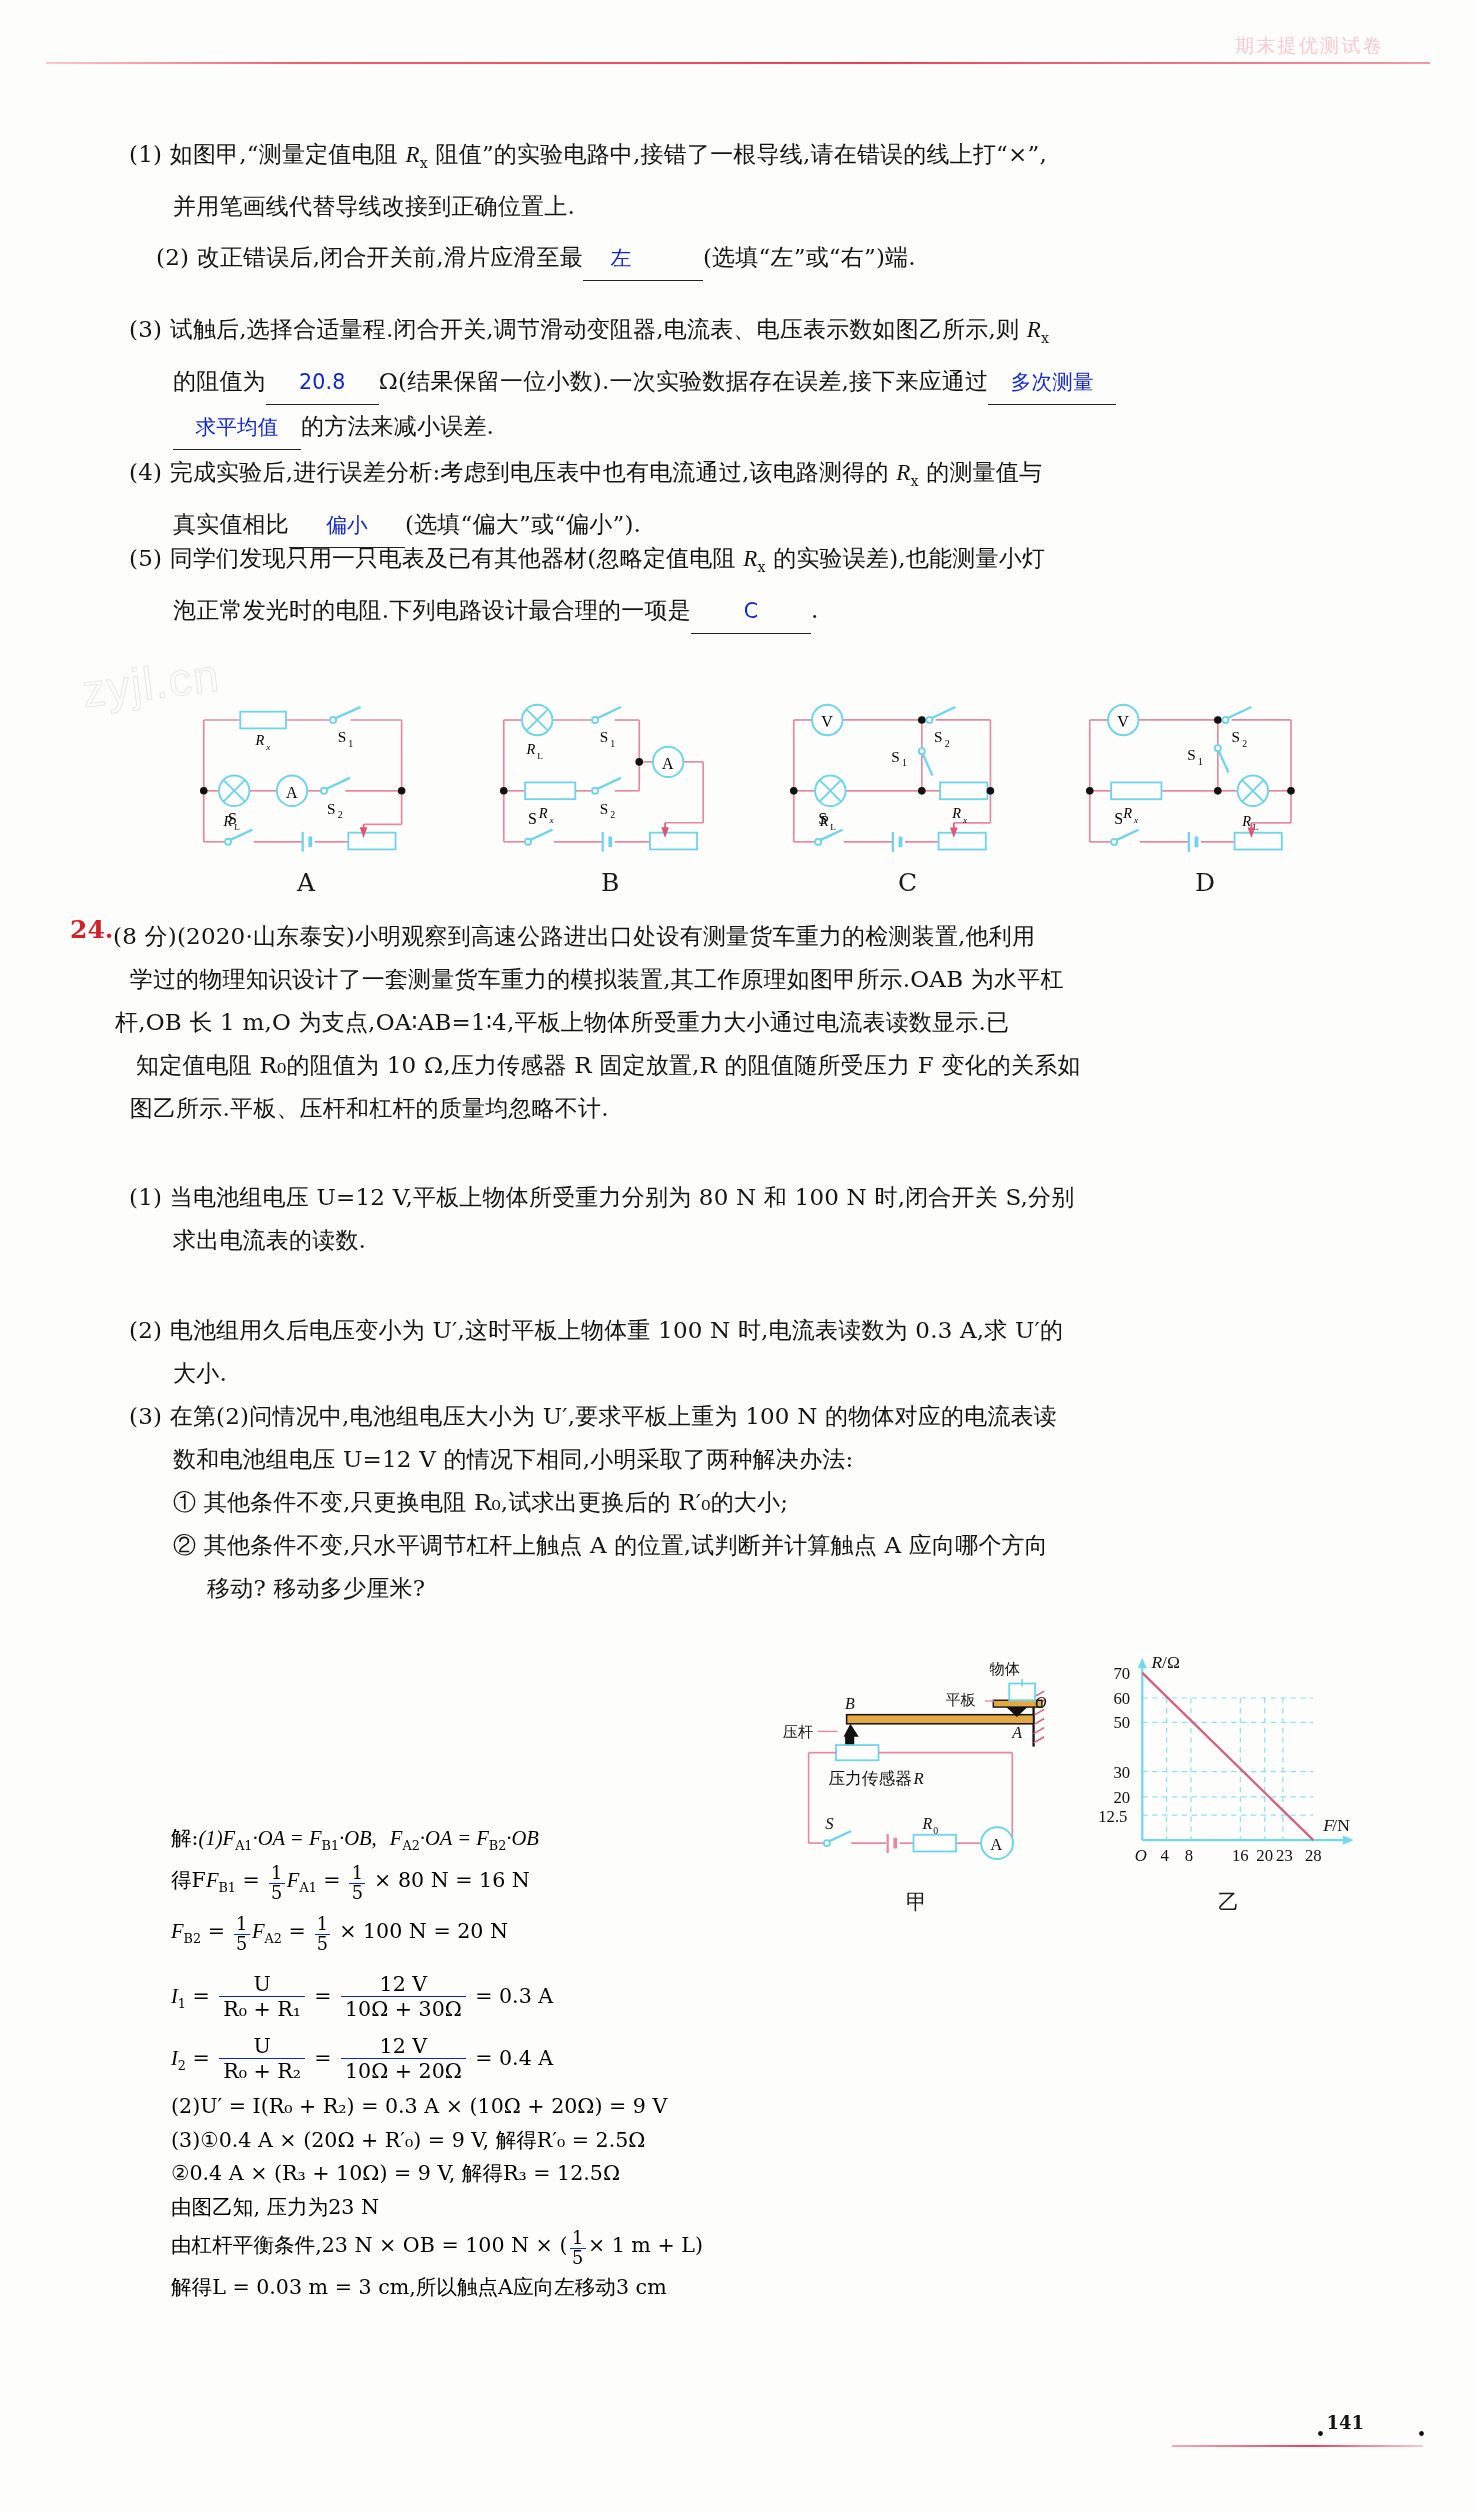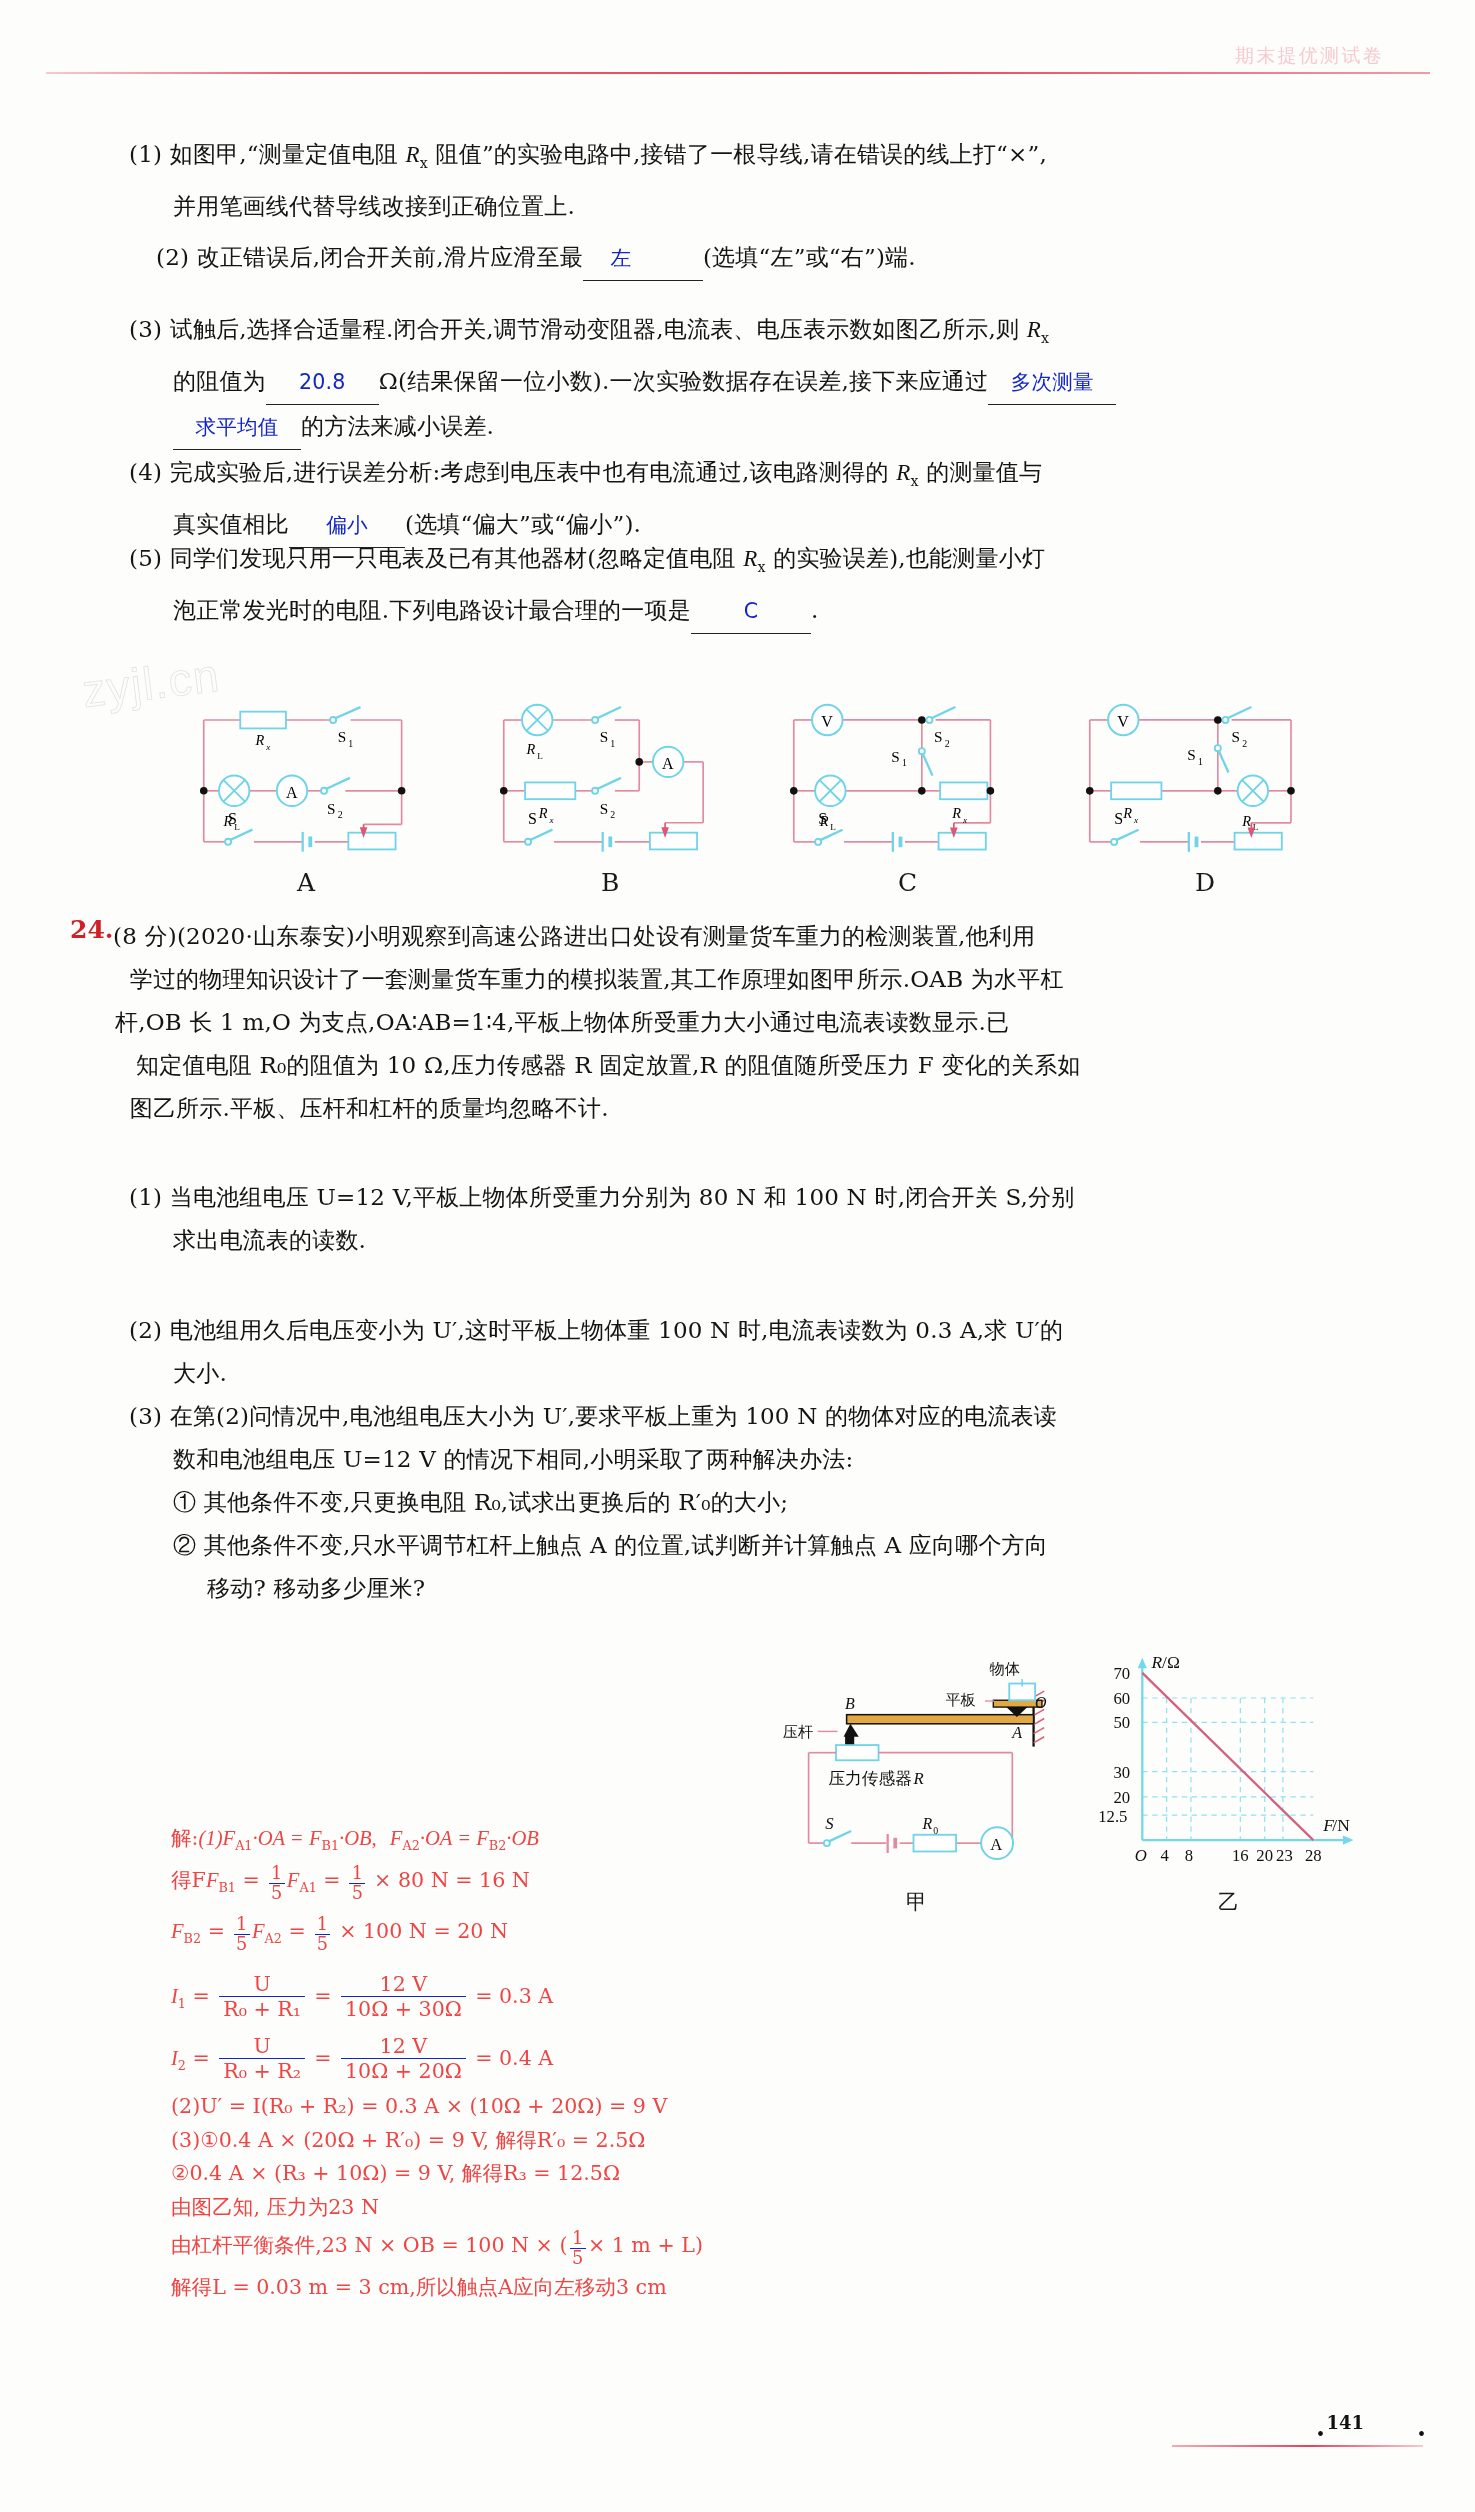--- a/index.html
+++ b/index.html
@@ -6,21 +6,21 @@
   body{
     width:1475px;height:2512px;
     background:#fdfdfb;
     font-family:"Liberation Serif","DejaVu Serif",serif;
     color:#1a1a1a;
     position:relative;
     overflow:hidden;
   }
   
   .page-header{
-    position:absolute;left:0;top:13px;width:1475px;height:65px;
+    position:absolute;left:0;top:3px;width:1475px;height:65px;
   }
   .header-rule{
     position:absolute;left:46px;top:59px;width:1384px;height:2.3px;
     background:linear-gradient(90deg,#f8c9cf 0%,#ef5f73 18%,#e8415c 60%,#f09aa6 100%);
   }
   .header-title{
     position:absolute;right:91px;top:30px;
     font-size:19px;letter-spacing:2.3px;
     color:#f7c9d0;
     font-family:"DejaVu Sans","Liberation Sans",sans-serif;
@@ -64,21 +64,21 @@
     -webkit-text-stroke:0.8px #c9cdd1;
     color:transparent;
   }
   
   .opt-letter{
     position:absolute;font-size:25px;font-family:"DejaVu Serif",serif;
   }
   svg{display:block;}
   .blue-sol{
     position:absolute;
-    color:#ef4444;
+    color:#000000;
     font-family:"DejaVu Serif","Liberation Serif",serif;
     font-size:20.6px;
     line-height:1.15;
     white-space:nowrap;
   }
   .frac{display:inline-block;vertical-align:-0.55em;text-align:center;line-height:1.05;margin:0 2.3px;}
   .frac .num{display:block;border-bottom:1.2px solid #1226c8;padding:0 2.3px;font-size:0.86em;}
   .frac .den{display:block;padding:0 2.3px;font-size:0.86em;}
   .bigfrac{display:inline-block;vertical-align:-0.62em;text-align:center;line-height:1.08;margin:0 3px;}
   .bigfrac .num{display:block;border-bottom:1.4px solid #1226c8;padding:0.8px 3.8px;}

